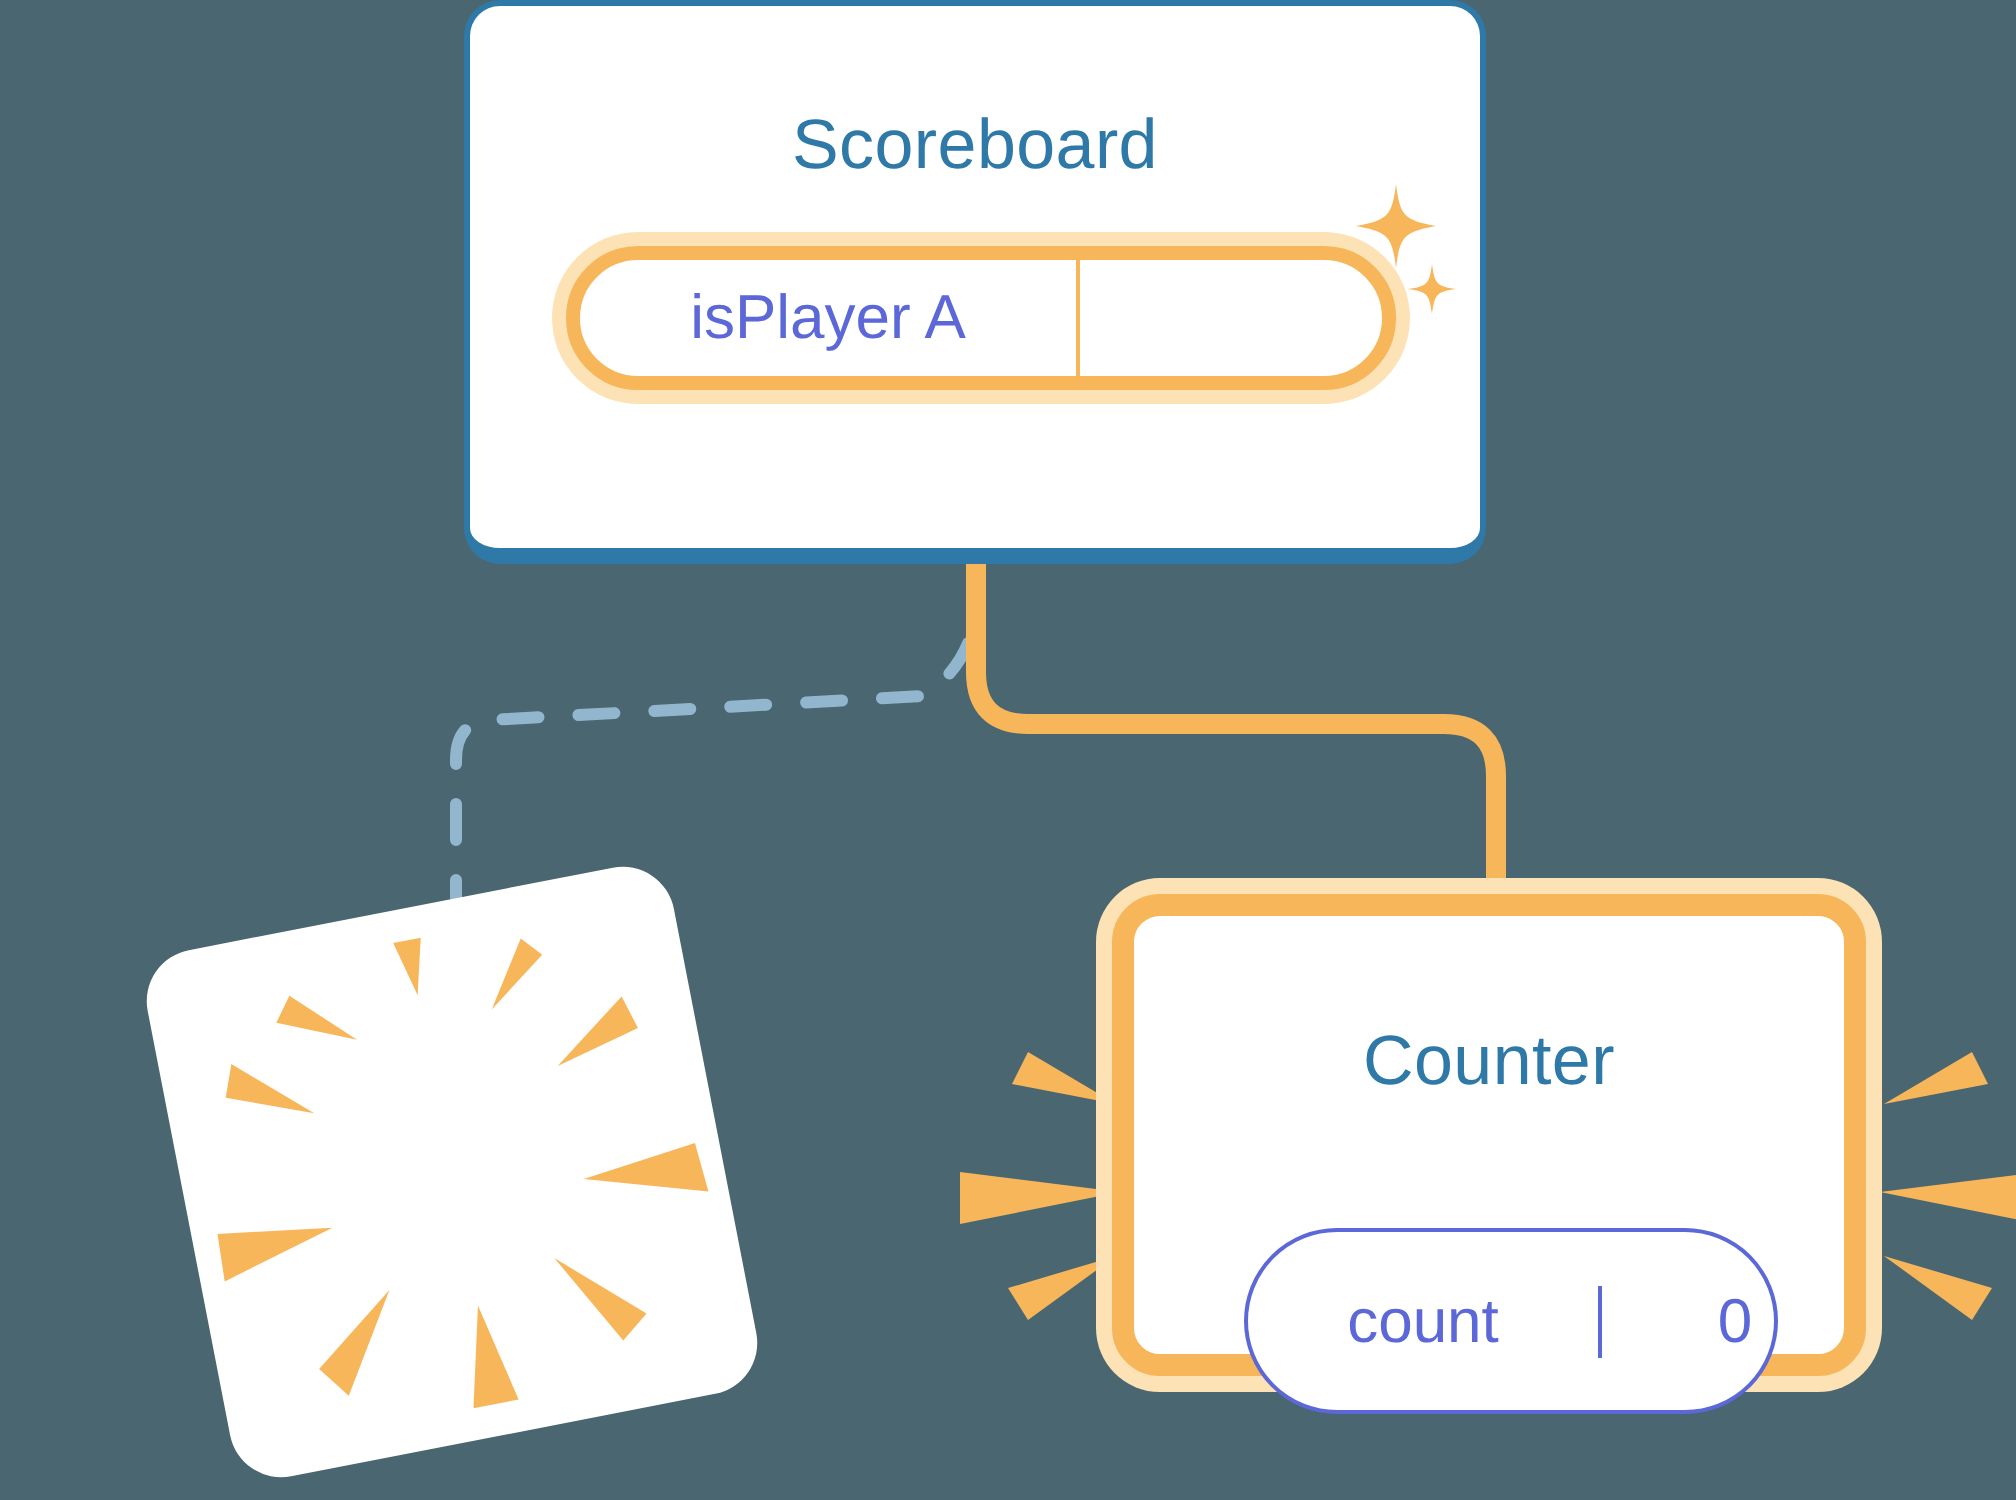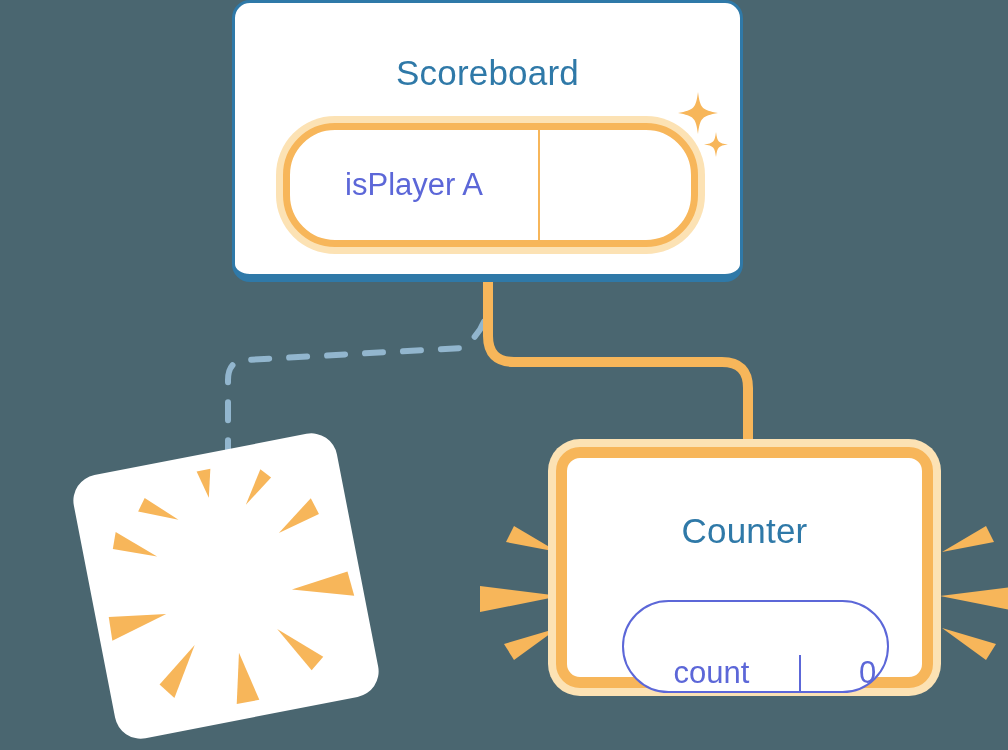--- a/index.html
+++ b/index.html
@@ -48,21 +48,21 @@
     white-space: nowrap;
   }
   .card-scoreboard .card-title { top: 50px; }
 
   
   .pill-hot {
     position: absolute;
     left: 48px;
     top: 120px;
     width: 415px;
-    height: 124px;
+    height: 72px;
     box-sizing: border-box;
     border-radius: 52px;
     border: 7px solid #f7b65a;
     background: #ffffff;
     box-shadow: 0 0 0 7px #fce2b4;
     display: flex;
     align-items: stretch;
     z-index: 2;
   }
   .pill-hot .pill-key,
@@ -105,29 +105,29 @@
     box-sizing: border-box;
     border: 11px solid #f7b65a;
     box-shadow: 0 0 0 8px #fce2b4;
     z-index: 4;
   }
   .card-counter .card-title { top: 53px; }
 
   .pill-cool {
     position: absolute;
     left: 55px;
-    top: 142px;
+    top: 156px;
     width: 267px;
     height: 93px;
     box-sizing: border-box;
     border-radius: 48px;
     border: 2px solid #5c67d8;
     background: #ffffff;
     display: flex;
-    align-items: flex-end;
+    align-items: center;
     gap: 47px;
   }
   .pill-cool .pill-key,
   .pill-cool .pill-val {
     display: flex;
     align-items: center;
     justify-content: center;
     color: #5c67d8;
     font-size: 31px;
   }

